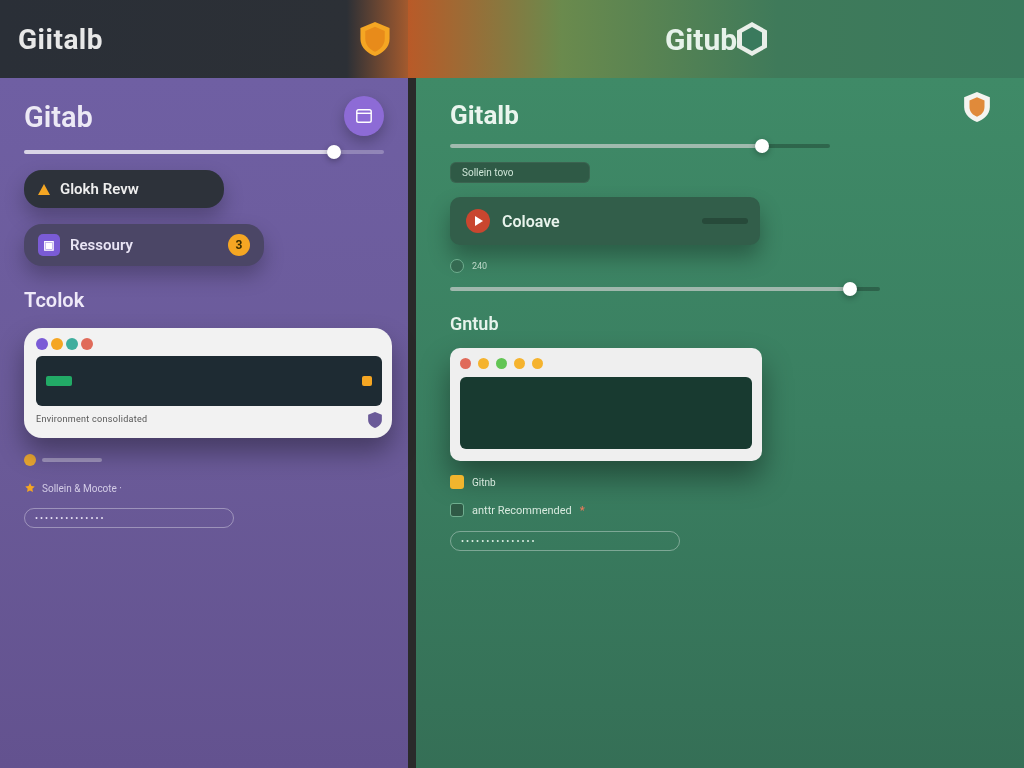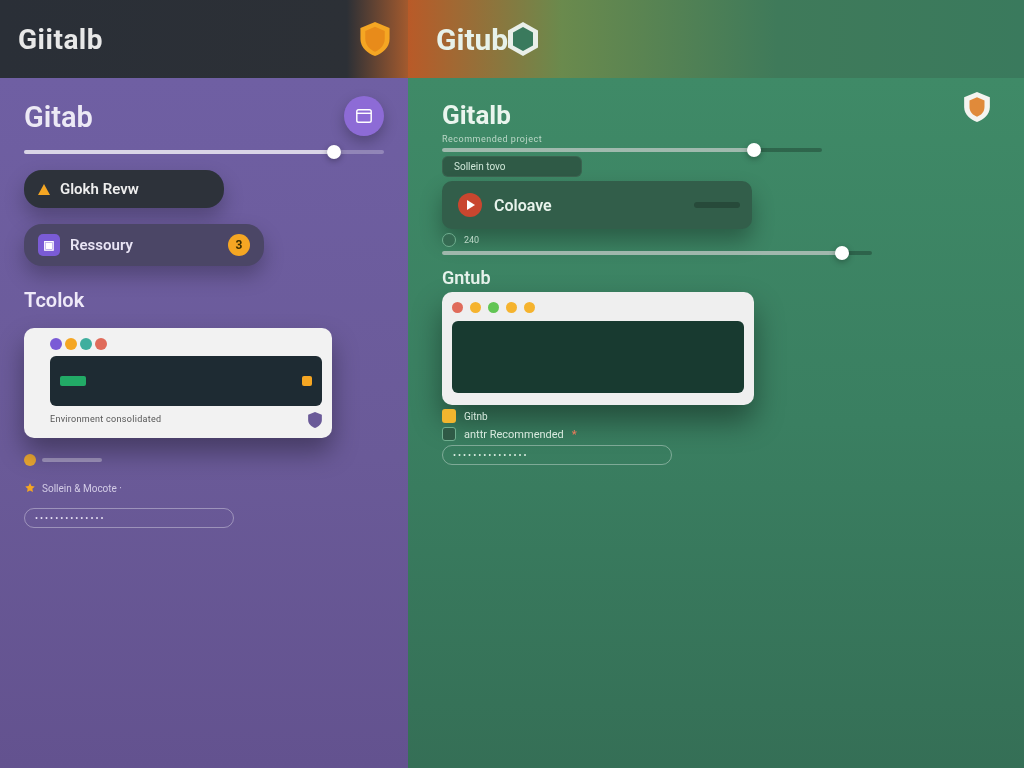--- a/index.html
+++ b/index.html
@@ -33,41 +33,41 @@
   .sq-purple { background: #7a5bd6; color: #fff; }
   .badge-round { width: 22px; height: 22px; border-radius: 50%; background: #f5a623; color: #3a2d00; font-size: 12px; font-weight: 700; display: flex; align-items: center; justify-content: center; }
 
   .mini-chip { display: flex; align-items: center; gap: 6px; font-size: 10px; color: #d6cfe9; }
   .mini-chip .dot { width: 12px; height: 12px; border-radius: 50%; }
   .dot-orange { background: #f5a623; }
   .dot-amber { background: #e7a531; }
 
   .section-title { font-size: 20px; font-weight: 600; color: #efeaf9; margin-top: 6px; }
 
-  .terminal-card { background: #f2f2f2; border-radius: 10px; padding: 10px 10px 14px 26px; width: 308px; box-shadow: 0 14px 26px rgba(0,0,0,.35); position: relative; }
+  .terminal-card { background: #f2f2f2; border-radius: 18px; padding: 10px 10px 14px 12px; width: 368px; box-shadow: 0 14px 26px rgba(0,0,0,.35); position: relative; }
   .terminal-card .avatars { display: flex; gap: 3px; margin-bottom: 6px; }
   .avatars span { width: 12px; height: 12px; border-radius: 50%; display: inline-block; }
   .av1{background:#7a5bd6}.av2{background:#f5a623}.av3{background:#3fae9e}.av4{background:#e06b5a}
   .term-inner { background: #1e2b33; height: 50px; border-radius: 6px; display:flex; align-items:center; justify-content:space-between; padding:0 10px; }
   .term-inner .cursor { width: 26px; height: 10px; background: #2a6; border-radius: 2px; }
   .term-inner .mark { width: 10px; height: 10px; background: #f5a623; border-radius: 2px; }
   .terminal-card .caption { font-size: 9px; color: #555; margin-top: 8px; letter-spacing: .3px; }
   .terminal-card .corner { position:absolute; right:10px; bottom:10px; }
 
   .footer-line { font-size: 10px; color: #d3cce6; display: flex; align-items: center; gap: 6px; }
   .footer-line .fav { width: 12px; height: 12px; }
   .pw-pill { margin-top:-2px; height: 20px; width: 210px; border-radius: 10px; border: 1px solid rgba(255,255,255,.35); display:flex; align-items:center; padding:0 10px; color:#e5e0f3; font-size:9px; letter-spacing:2px; }
 
   
   .right-panel { flex: 1; height: 768px; position: relative; display: flex; flex-direction: column; }
-  .right-topbar { height: 78px; background: linear-gradient(90deg, #b95a28 0%, #6a8a4d 25%, #3f7a5a 60%, #3a7a5d 100%); display: flex; align-items: center; justify-content: flex-start; padding: 0 28px; }
+  .right-topbar { height: 78px; background: linear-gradient(90deg, #b95a28 0%, #6a8a4d 25%, #3f7a5a 60%, #3a7a5d 100%); display: flex; align-items: center; justify-content: center; padding: 0 28px; }
   .right-topbar .brand2 { color: #e7f2ea; font-size: 30px; font-weight: 700; }
   .hex-icon { width: 30px; height: 34px; }
 
-  .right-body { flex: 1; background: linear-gradient(180deg, #3f8a67 0%, #3a7f61 50%, #356f56 100%); padding: 22px 34px 18px 34px; color: #dfeee6; display:flex; flex-direction:column; gap:4px; position: relative; }
+  .right-body { flex: 1; background: linear-gradient(180deg, #3f8a67 0%, #3a7f61 50%, #356f56 100%); padding: 22px 34px 18px 34px; color: #dfeee6; display:flex; flex-direction:column; gap:14px; position: relative; margin-left: 8px; }
   .right-body .brand3 { font-size: 26px; font-weight: 700; color: #eaf5ee; }
   .shield-white { position: absolute; right: 34px; top: 14px; width: 26px; height: 30px; }
 
   .tiny-label-g { font-size: 9px; letter-spacing: .5px; color: #bcd8c8; }
 
   .chip-dark { display:inline-flex; align-items:center; background:#2f5a46; border-radius:6px; padding:5px 12px; font-size:10px; color:#cfe6d8; width:140px; box-shadow: inset 0 0 0 1px rgba(255,255,255,.06); }
 
   .pill-green { display:flex; align-items:center; gap:12px; background:#325e4a; border-radius:10px; padding:12px 16px; width:310px; font-size:16px; font-weight:600; color:#e8f3ec; box-shadow: 0 12px 22px rgba(0,0,0,.3); justify-content:space-between; }
   .pill-green .lg { display:flex; align-items:center; gap:12px; }
   .disc-red { width:24px; height:24px; border-radius:50%; background:#c9462f; display:flex; align-items:center; justify-content:center; }
@@ -186,21 +186,20 @@
     </div>
 
     <div class="right-body">
       <svg class="shield-white" viewBox="0 0 24 28">
           <path d="M12 0 L24 5 V14 C24 21 18 26 12 28 C6 26 0 21 0 14 V5 Z" fill="#f4f4f0"></path>
           <path d="M12 5 L19 8 V14 C19 18.5 15.5 22 12 23 C8.5 22 5 18.5 5 14 V8 Z" fill="#e08a3a"></path>
         </svg>
 
       <div class="brand3">Gitalb</div>
 
-      <div class="tiny-label-g">Recommended project</div>
       <div class="slider-row" style="max-width:380px">
         <div class="slider-track dark">
             <div class="slider-fill" style="width:82%;background:rgba(255,255,255,.55)"></div>
             <div class="slider-thumb" style="left:82%"></div>
           </div>
       </div>
 
       <div class="chip-dark">
         <span>Sollein tovo</span>
       </div>

